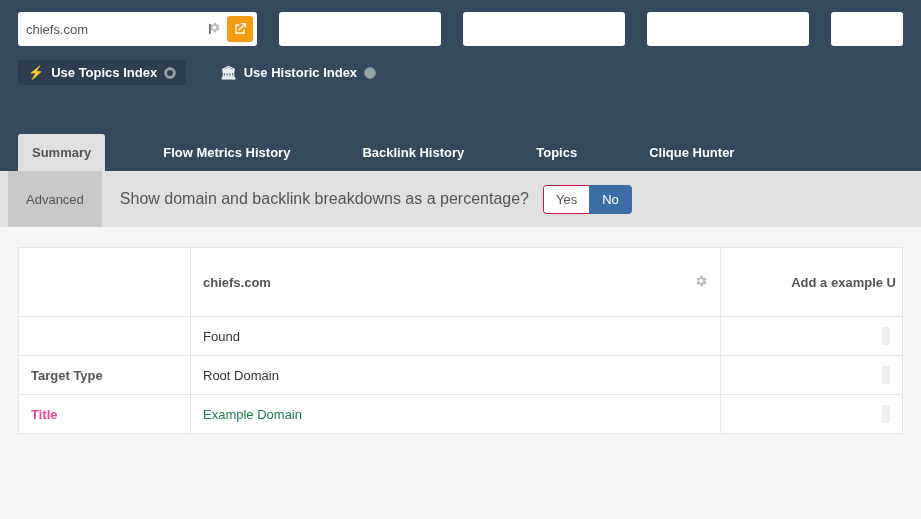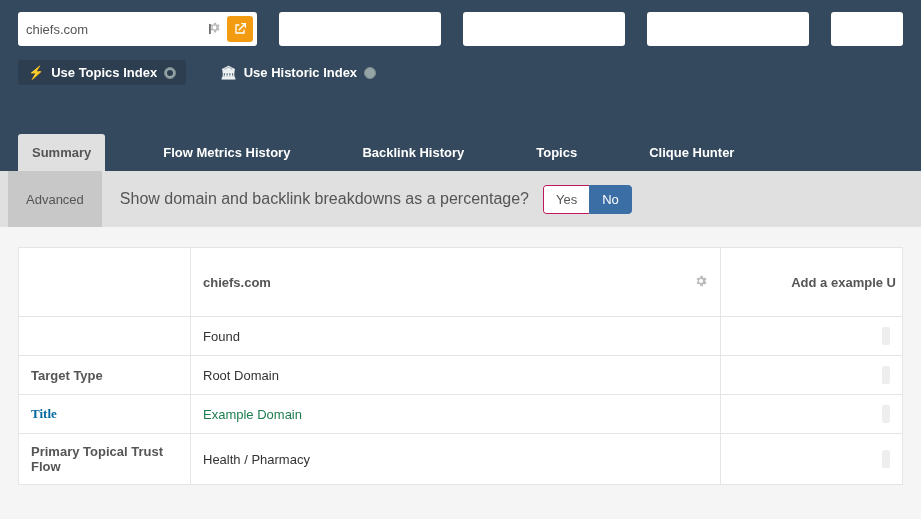--- a/index.html
+++ b/index.html
@@ -191,21 +191,21 @@
   }
   .th-head .gear {
     color: #bbb; font-size: 14px; margin-left: auto; cursor: pointer;
   }
   .col-b .th-head { justify-content: flex-end; color: #555; font-weight: 700; padding-right: 6px;}
   .row-label {
     font-weight: 700;
     color: #555;
     background: #fff;
   }
-  .row-label.green { color: #0369a1; font-family: Liberation Serif, serif; }
+  .row-label.green { color: #ec4899; }
   .title-val { color: #1e7e4f; }
   .skel {
     width: 8px; height: 18px; background: #eee; border-radius: 2px;
     margin-left: auto;
   }
 </style>
 </head>
 <body>
 
 <div class="header">
@@ -330,29 +330,16 @@
           </td>
         <td>
             <div class="td-inner title-val">Example Domain</div>
           </td>
         <td>
             <div class="td-inner">
               <div class="skel"></div>
             </div>
           </td>
       </tr>
-      <tr>
-        <td class="row-label">
-            <div class="td-inner">Primary Topical Trust Flow</div>
-          </td>
-        <td>
-            <div class="td-inner">Health / Pharmacy</div>
-          </td>
-        <td>
-            <div class="td-inner">
-              <div class="skel"></div>
-            </div>
-          </td>
-      </tr>
 
     </tbody>
   </table>
 </div>
 
 </body></html>

